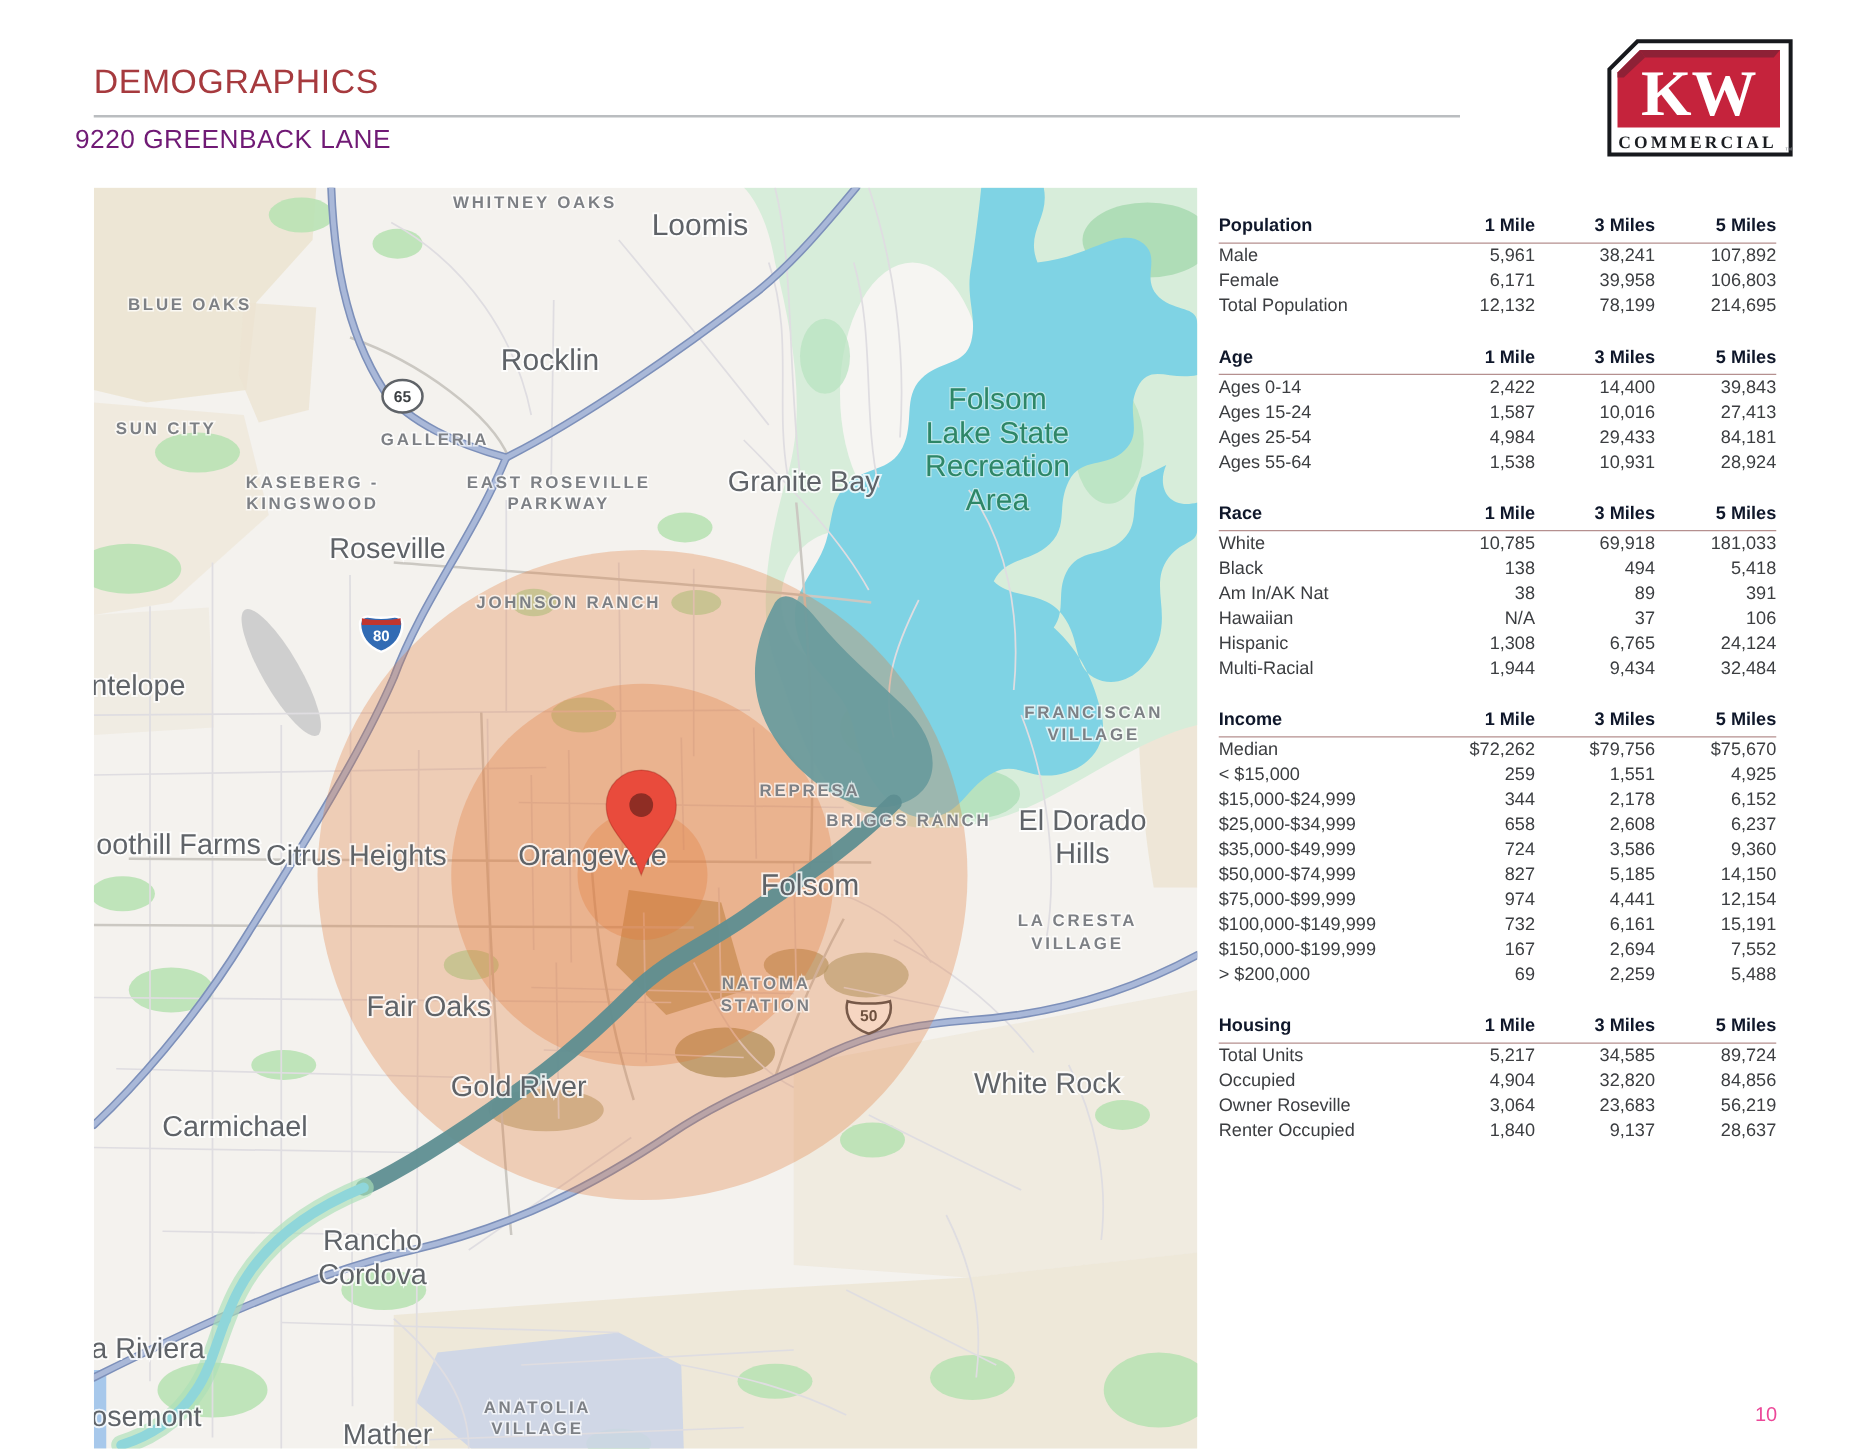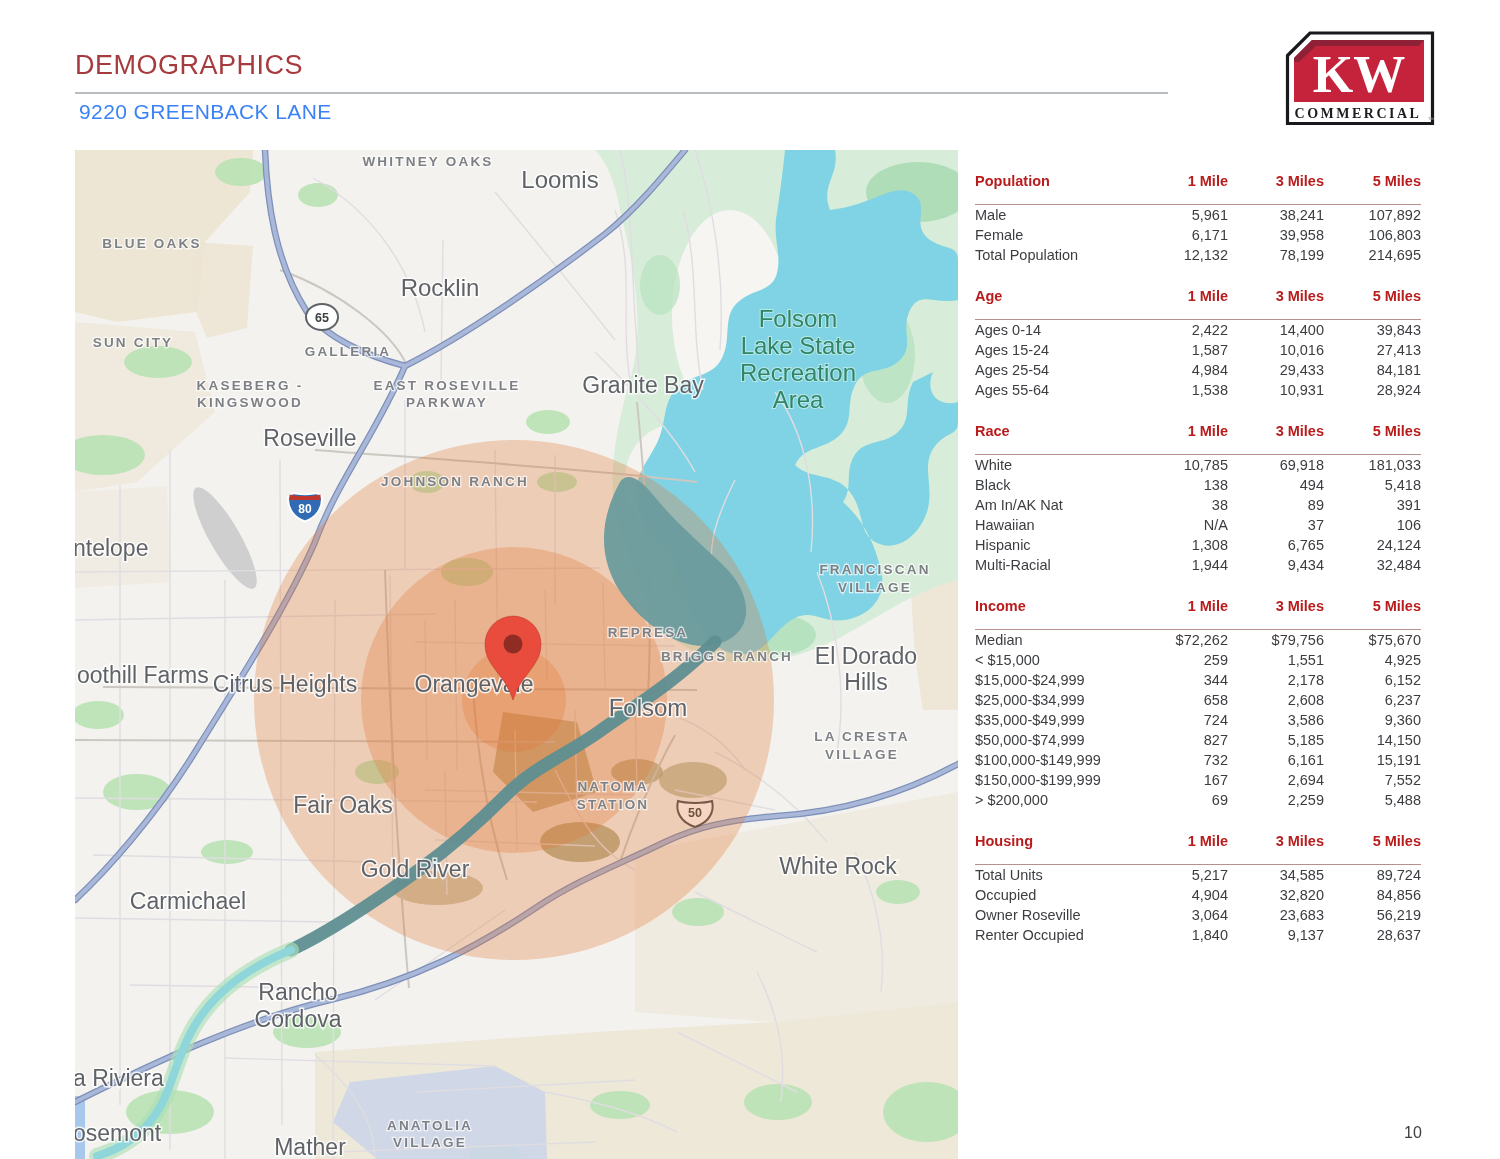--- a/index.html
+++ b/index.html
@@ -1,31 +1,31 @@
 <!DOCTYPE html>
 <html><head>
 <meta charset="utf-8">
 <style>
   html,body{margin:0;padding:0;background:#ffffff;}
   body{width:1500px;height:1159px;position:relative;overflow:hidden;
        font-family:"Liberation Sans",sans-serif;}
   .title{position:absolute;left:75px;top:50px;font-size:27px;letter-spacing:.5px;color:#a63a3e;}
   .title-rule{position:absolute;left:75px;top:92px;width:1093px;border-top:2px solid #babdc0;}
-  .subtitle{position:absolute;left:79px;top:100px;font-size:21px;letter-spacing:.4px;color:#3b82f6;text-align:center;}
+  .subtitle{position:absolute;left:60px;top:100px;font-size:21px;letter-spacing:.4px;color:#701a75;text-align:center;}
   .logo{position:absolute;left:1285px;top:31px;width:150px;height:95px;}
   .map-wrap{position:absolute;left:75px;top:150px;width:883px;height:1009px;overflow:hidden;}
   .tables{position:absolute;left:975px;top:172px;width:446px;}
   .tsec{margin-bottom:22px;}
-  .thead{display:grid;grid-template-columns:1fr 97px 96px 97px;color:#b91c1c;
+  .thead{display:grid;grid-template-columns:1fr 97px 96px 97px;color:#0f172a;
          font-size:14.5px;font-weight:bold;border-bottom:1px solid #b5908f;
-         padding-bottom:12px;height:20px;line-height:18px;}
+         padding-bottom:2px;height:20px;line-height:18px;}
   .trow{display:grid;grid-template-columns:1fr 97px 96px 97px;color:#3b3d40;
         font-size:14.5px;height:20px;line-height:20px;}
   .tnum{text-align:right;}
-  .page-number{position:absolute;left:1404px;top:1124px;font-size:16px;color:#404040;}
+  .page-number{position:absolute;left:1404px;top:1124px;font-size:16px;color:#ec4899;}
   
   .ml-city{fill:#5f6368;font-weight:400;paint-order:stroke;stroke:rgba(255,255,255,.8);stroke-width:3px;
            font-family:"Liberation Sans",sans-serif;}
   .ml-hood{fill:#7d8085;font-weight:700;font-size:13.5px;letter-spacing:2.2px;paint-order:stroke;
            stroke:rgba(255,255,255,.7);stroke-width:2.5px;font-family:"Liberation Sans",sans-serif;}
   .ml-park{fill:#2e8666;font-weight:400;paint-order:stroke;stroke:rgba(235,248,240,.55);stroke-width:2px;
            font-family:"Liberation Sans",sans-serif;}
   .shield-txt{font-family:"Liberation Sans",sans-serif;font-weight:bold;}
 </style>
 </head>
@@ -394,20 +394,26 @@
           <div class="tnum">3,586</div>
           <div class="tnum">9,360</div>
         </div>
         <div class="trow">
           <div class="tlabel">$50,000-$74,999</div>
           <div class="tnum">827</div>
           <div class="tnum">5,185</div>
           <div class="tnum">14,150</div>
         </div>
         <div class="trow">
+          <div class="tlabel">$75,000-$99,999</div>
+          <div class="tnum">974</div>
+          <div class="tnum">4,441</div>
+          <div class="tnum">12,154</div>
+        </div>
+        <div class="trow">
           <div class="tlabel">$100,000-$149,999</div>
           <div class="tnum">732</div>
           <div class="tnum">6,161</div>
           <div class="tnum">15,191</div>
         </div>
         <div class="trow">
           <div class="tlabel">$150,000-$199,999</div>
           <div class="tnum">167</div>
           <div class="tnum">2,694</div>
           <div class="tnum">7,552</div>

